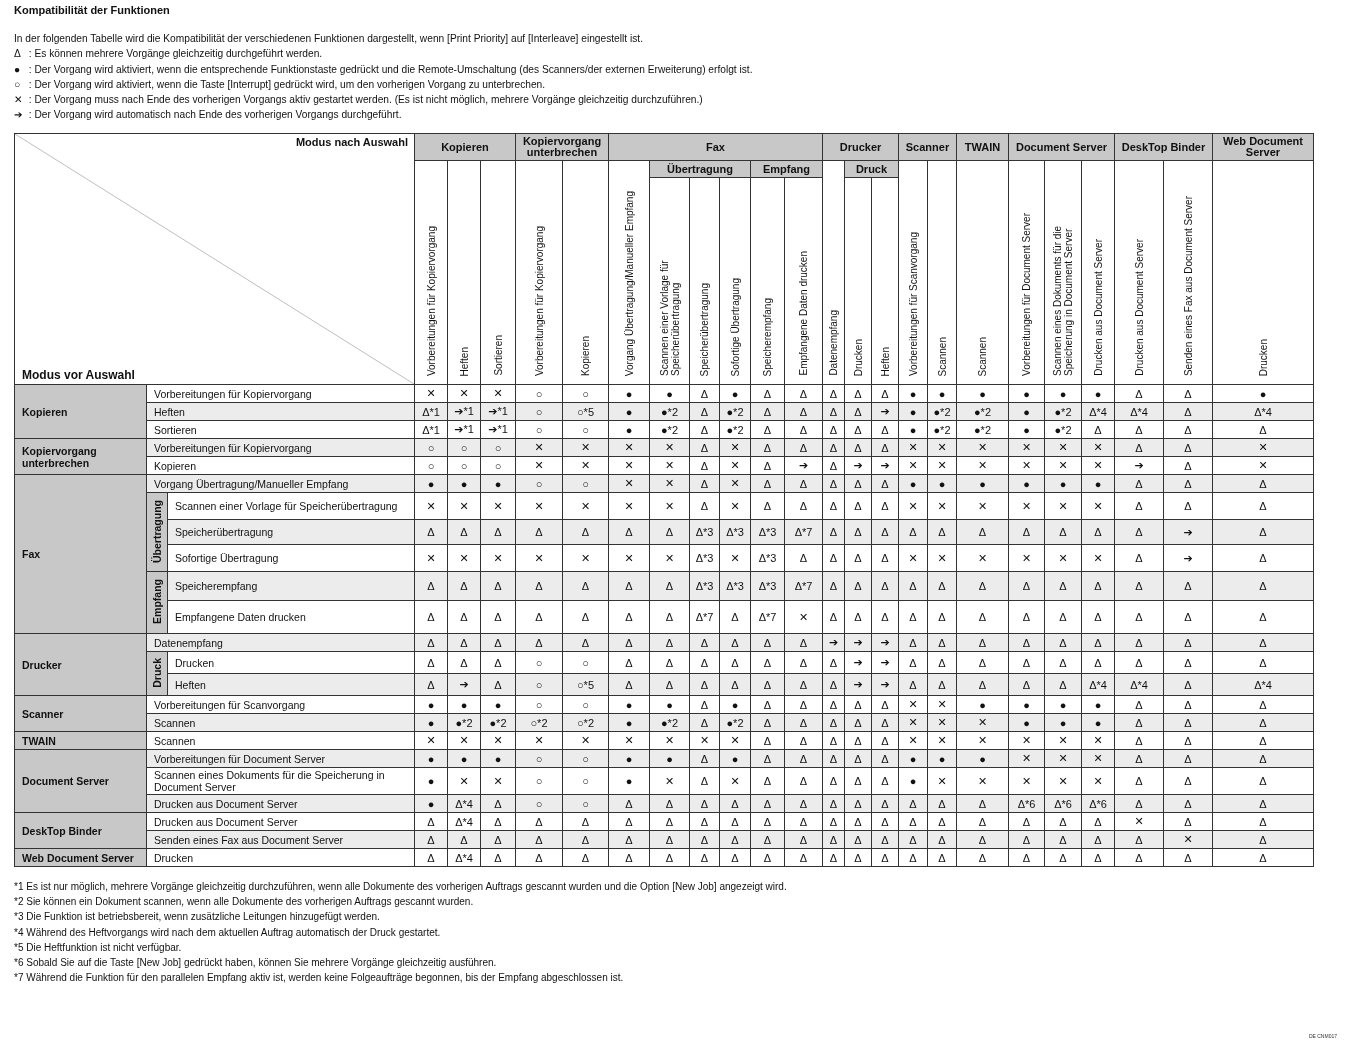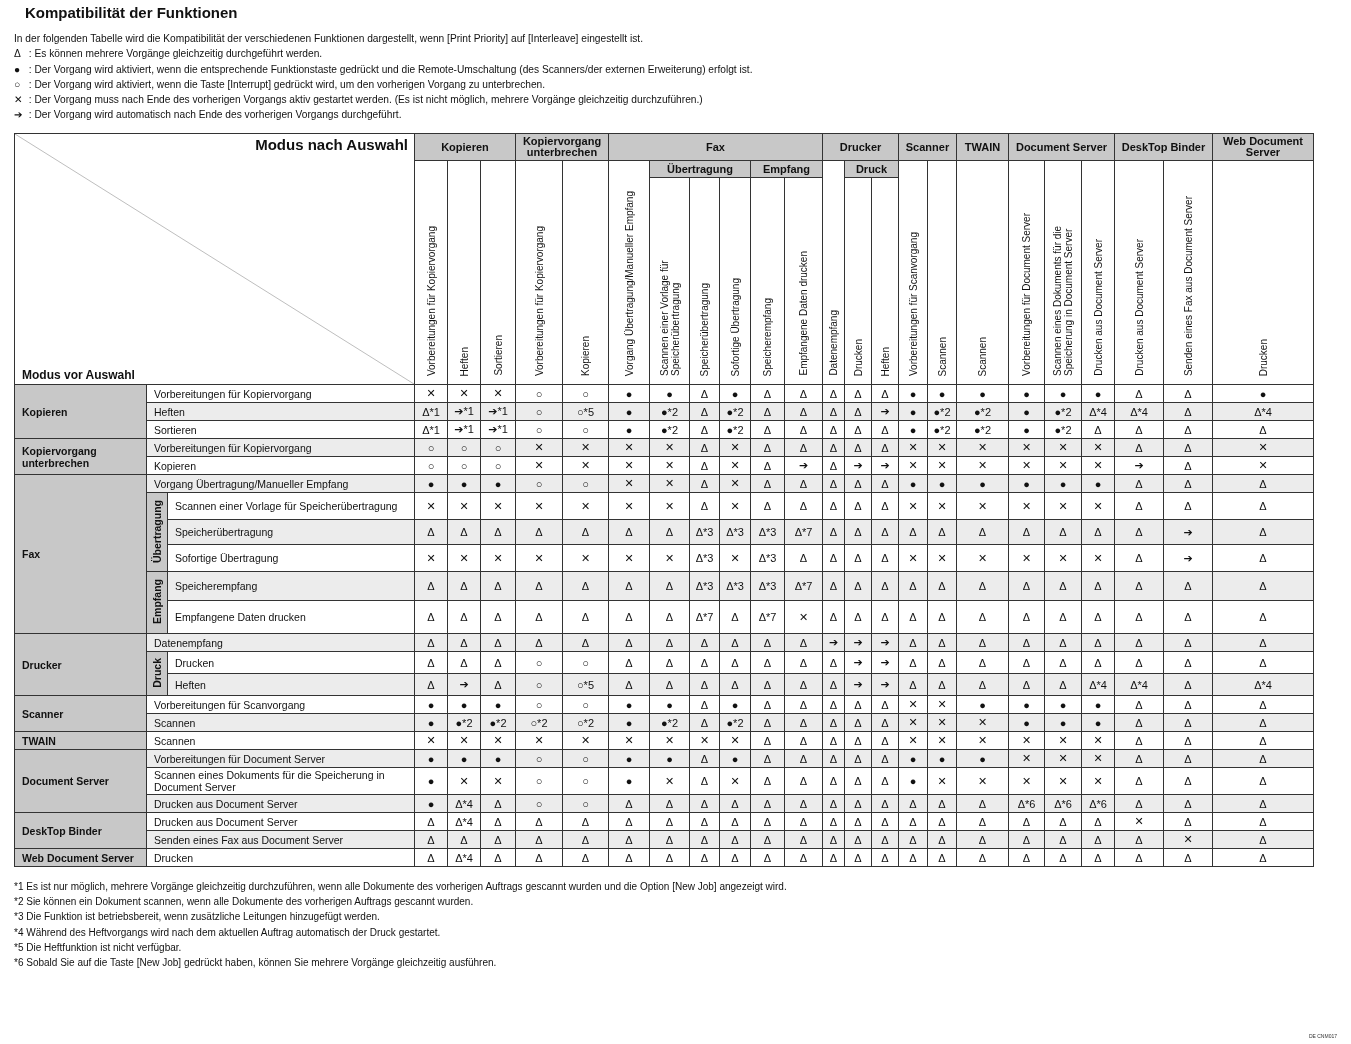--- a/index.html
+++ b/index.html
@@ -1,28 +1,28 @@
 <!DOCTYPE html>
 <html><head>
 <meta charset="utf-8">
 <style>
   html, body { margin: 0; padding: 0; background: #ffffff; }
   body { width: 1351px; height: 1044px; position: relative; font-family: "Liberation Sans", sans-serif; color: #111; overflow: hidden; }
-  .title { position: absolute; left: 14px; top: 4px; font-size: 15px; font-weight: bold; margin-left: 11px; }
+  .title { position: absolute; left: 14px; top: 4px; font-size: 11px; font-weight: bold; }
   .intro { position: absolute; left: 14px; top: 31px; font-size: 10.2px; line-height: 15.3px; }
   .intro .sym { display: inline-block; width: 12px; text-align: left; }
   table.compat { position: absolute; left: 14px; top: 133px; border-collapse: collapse; table-layout: fixed; font-size: 10.5px; }
   table.compat td, table.compat th { border: 1px solid #333; padding: 0; text-align: center; vertical-align: middle; overflow: hidden; }
   .hdr-grp { background: #c8c8c8; font-weight: bold; font-size: 11px; line-height: 11px; }
   .hdr-sub { background: #c8c8c8; font-weight: bold; font-size: 11px; }
   .vcell { height: 200px; vertical-align: bottom !important; padding-bottom: 6px !important; }
   .vtext { writing-mode: vertical-rl; transform: rotate(180deg); font-size: 10px; line-height: 11px; white-space: normal; text-align: left; display: inline-block; max-height: 195px; font-weight: normal; }
   .corner { position: relative; background: #fff; }
   .corner svg { position: absolute; left: 0; top: 0; width: 100%; height: 100%; }
-  .corner .top-lbl { position: absolute; right: 6px; top: 2px; font-weight: bold; font-size: 15px; padding-left: 24px; }
+  .corner .top-lbl { position: absolute; right: 6px; top: 2px; font-weight: bold; font-size: 11px; padding-left: 24px; }
   .corner .bot-lbl { position: absolute; left: 7px; bottom: 2px; font-weight: bold; font-size: 12px; }
   .grp { background: #c8c8c8; font-weight: bold; text-align: left !important; padding-left: 7px !important; font-size: 10.5px; line-height: 12px; }
   .subgrp { background: #c8c8c8; font-weight: bold; width: 20px; }
   .subgrp span { writing-mode: vertical-rl; transform: rotate(180deg); display: inline-block; font-size: 10.5px; }
   .rowlbl { text-align: left !important; padding-left: 7px !important; font-size: 10.5px; line-height: 12px; }
   tr.shade td.c, tr.shade td.rowlbl { background: #ececec; }
   td.c { font-size: 11px; white-space: nowrap; }
   .footnotes { position: absolute; left: 14px; top: 879px; font-size: 10px; line-height: 15.2px; }
   .code { position: absolute; right: 14px; bottom: 5px; font-size: 5px; color: #333; }
 </style>
@@ -733,15 +733,16 @@
     </tbody>
 </table>
 
 <div class="footnotes">
   <div>*1 Es ist nur möglich, mehrere Vorgänge gleichzeitig durchzuführen, wenn alle Dokumente des vorherigen Auftrags gescannt wurden und die Option [New Job] angezeigt wird.</div>
   <div>*2 Sie können ein Dokument scannen, wenn alle Dokumente des vorherigen Auftrags gescannt wurden.</div>
   <div>*3 Die Funktion ist betriebsbereit, wenn zusätzliche Leitungen hinzugefügt werden.</div>
   <div>*4 Während des Heftvorgangs wird nach dem aktuellen Auftrag automatisch der Druck gestartet.</div>
   <div>*5 Die Heftfunktion ist nicht verfügbar.</div>
   <div>*6 Sobald Sie auf die Taste [New Job] gedrückt haben, können Sie mehrere Vorgänge gleichzeitig ausführen.</div>
+  <div>*7 Während die Funktion für den parallelen Empfang aktiv ist, werden keine Folgeaufträge begonnen, bis der Empfang abgeschlossen ist.</div>
 </div>
 
 <div class="code">DE CNM017</div>
 
 </body></html>

